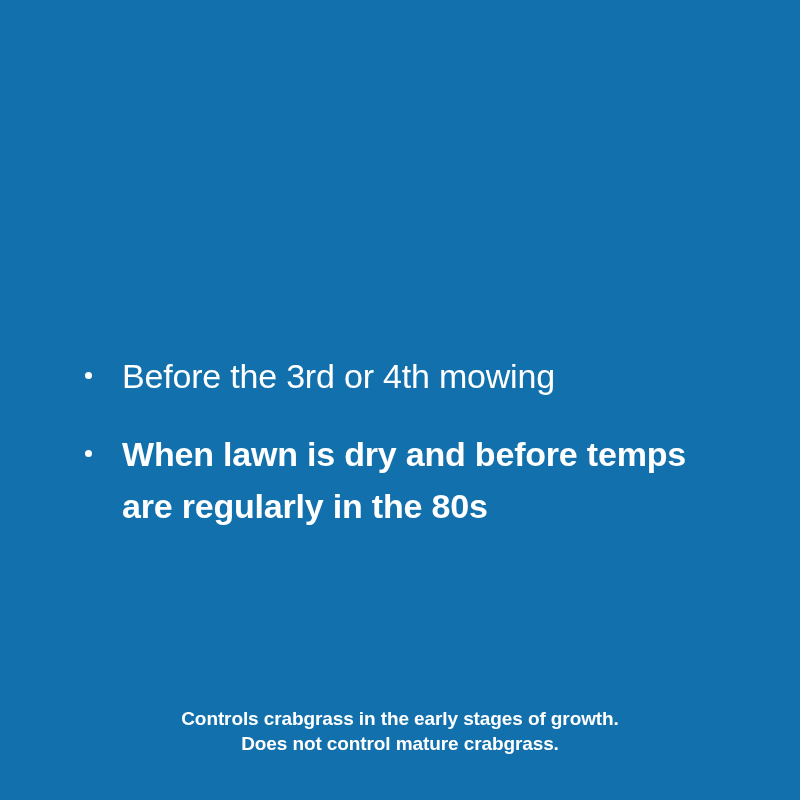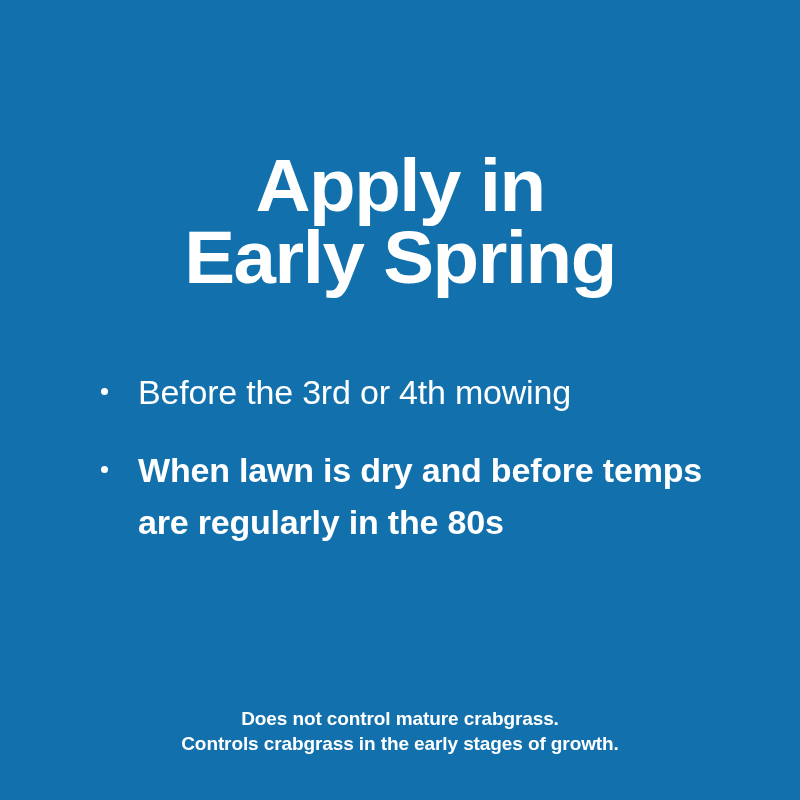--- a/index.html
+++ b/index.html
@@ -46,21 +46,21 @@
     transform: scaleX(1.03);
     transform-origin: center center;
   }
 
   
   .bullet-list {
     position: absolute;
     left: 78px;
     right: 60px;
     top: 350px;
-    margin: 16px;
+    margin: 0;
     padding: 0;
     list-style: none;
   }
   .bullet-item {
     position: relative;
     padding-left: 44px;
     margin: 0 0 26px 0;
     font-size: 34px;
     line-height: 52px;
     font-weight: 400;
@@ -99,34 +99,30 @@
     font-weight: 600;
     letter-spacing: -0.1px;
     color: #FFFFFF;
   }
 </style>
 </head>
 <body>
 
 <div class="card">
 
-  <div class="headline-block">
-    <span class="headline-line">Apply in</span>
-    <span class="headline-line">Early Spring</span>
-  </div>
 
   <ul class="bullet-list">
     <li class="bullet-item">
       <span class="bullet-dot"></span>
       <span class="bullet-text">Before the 3rd or 4th mowing</span>
     </li>
     <li class="bullet-item">
       <span class="bullet-dot"></span>
       <span class="bullet-text">When lawn is dry and before temps are regularly in the 80s</span>
     </li>
   </ul>
 
   <div class="footer-block">
+    <span class="footer-line">Controls crabgrass in the early stages of growth.</span>
     <span class="footer-line">Does not control mature crabgrass.</span>
-    <span class="footer-line">Controls crabgrass in the early stages of growth.</span>
   </div>
 
 </div>
 
 </body></html>

